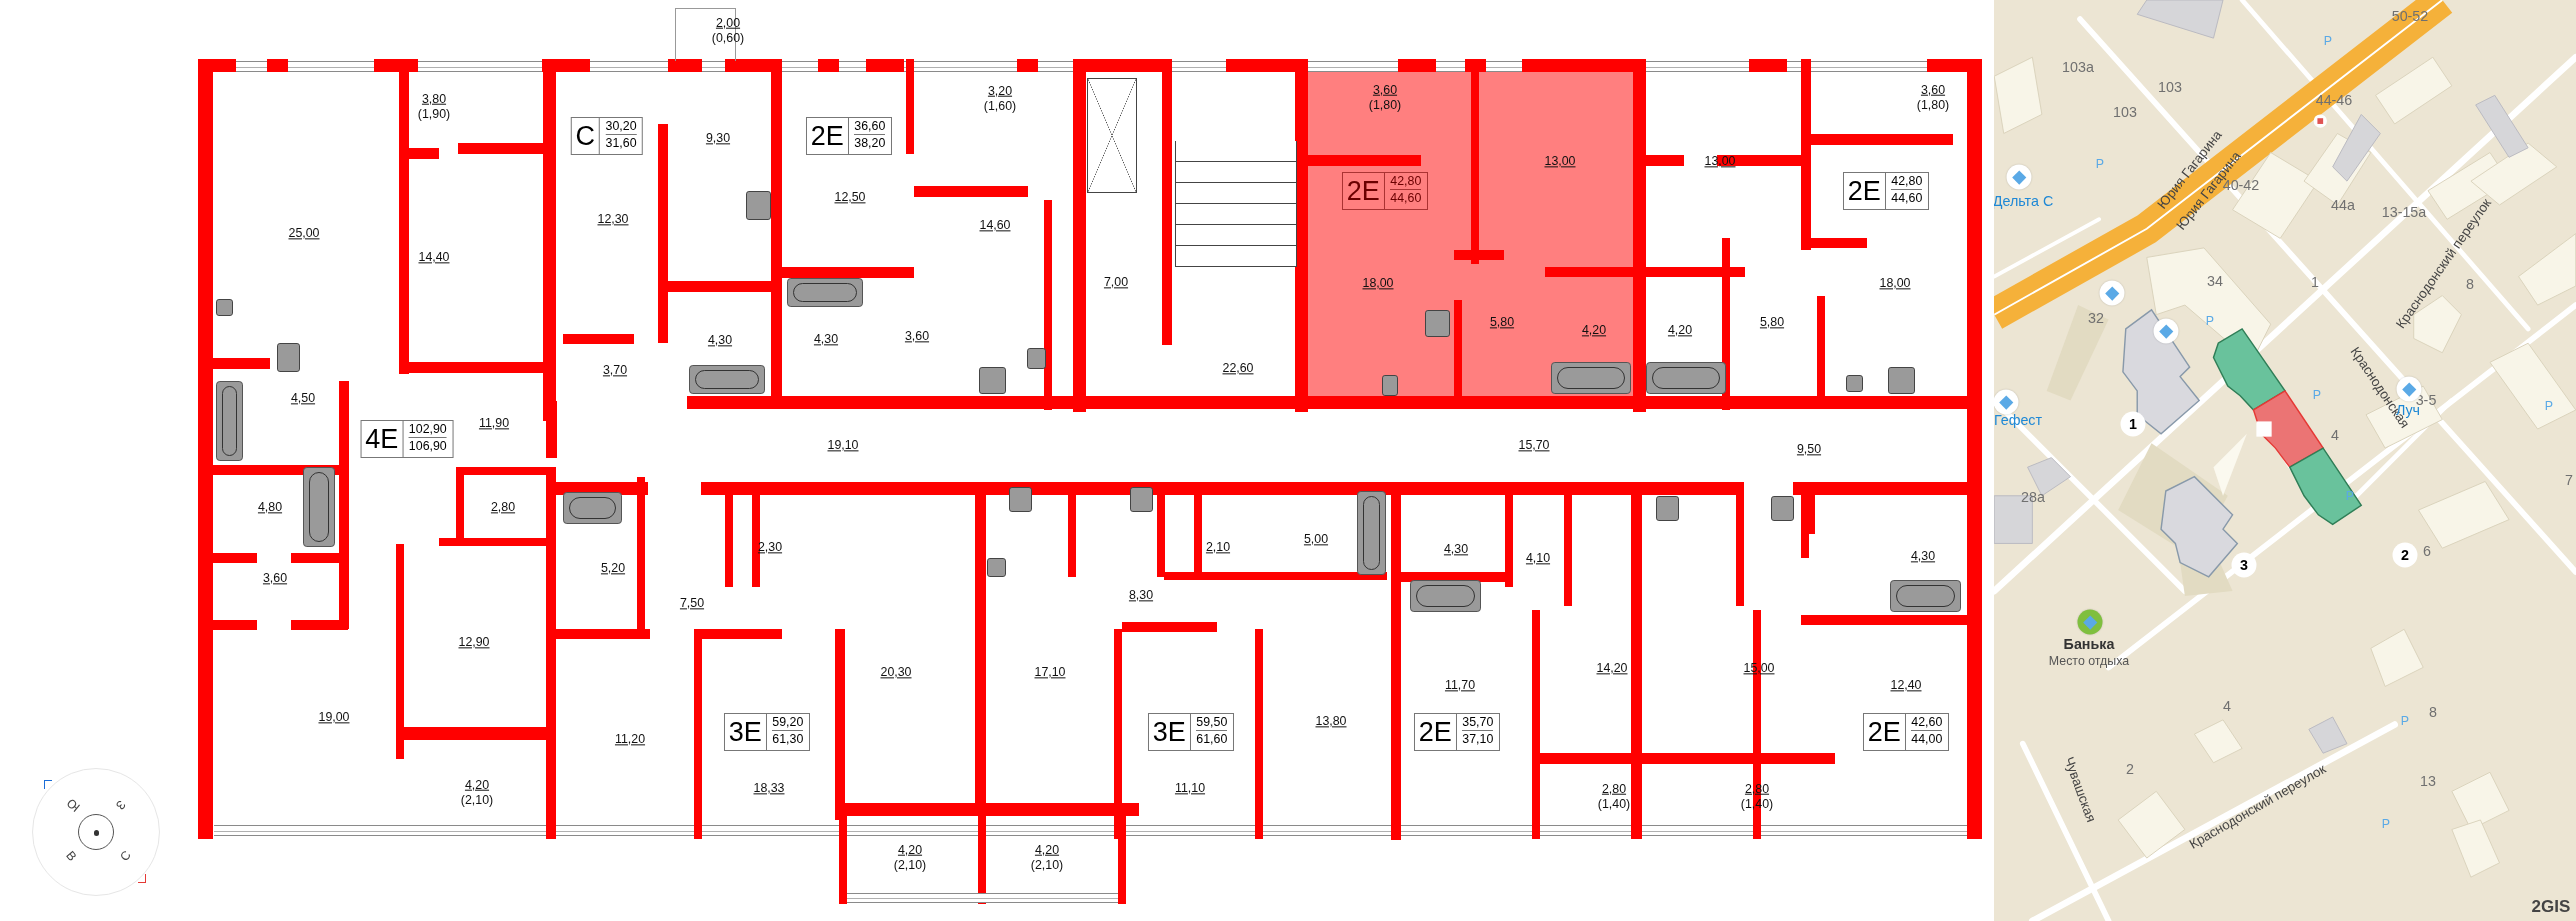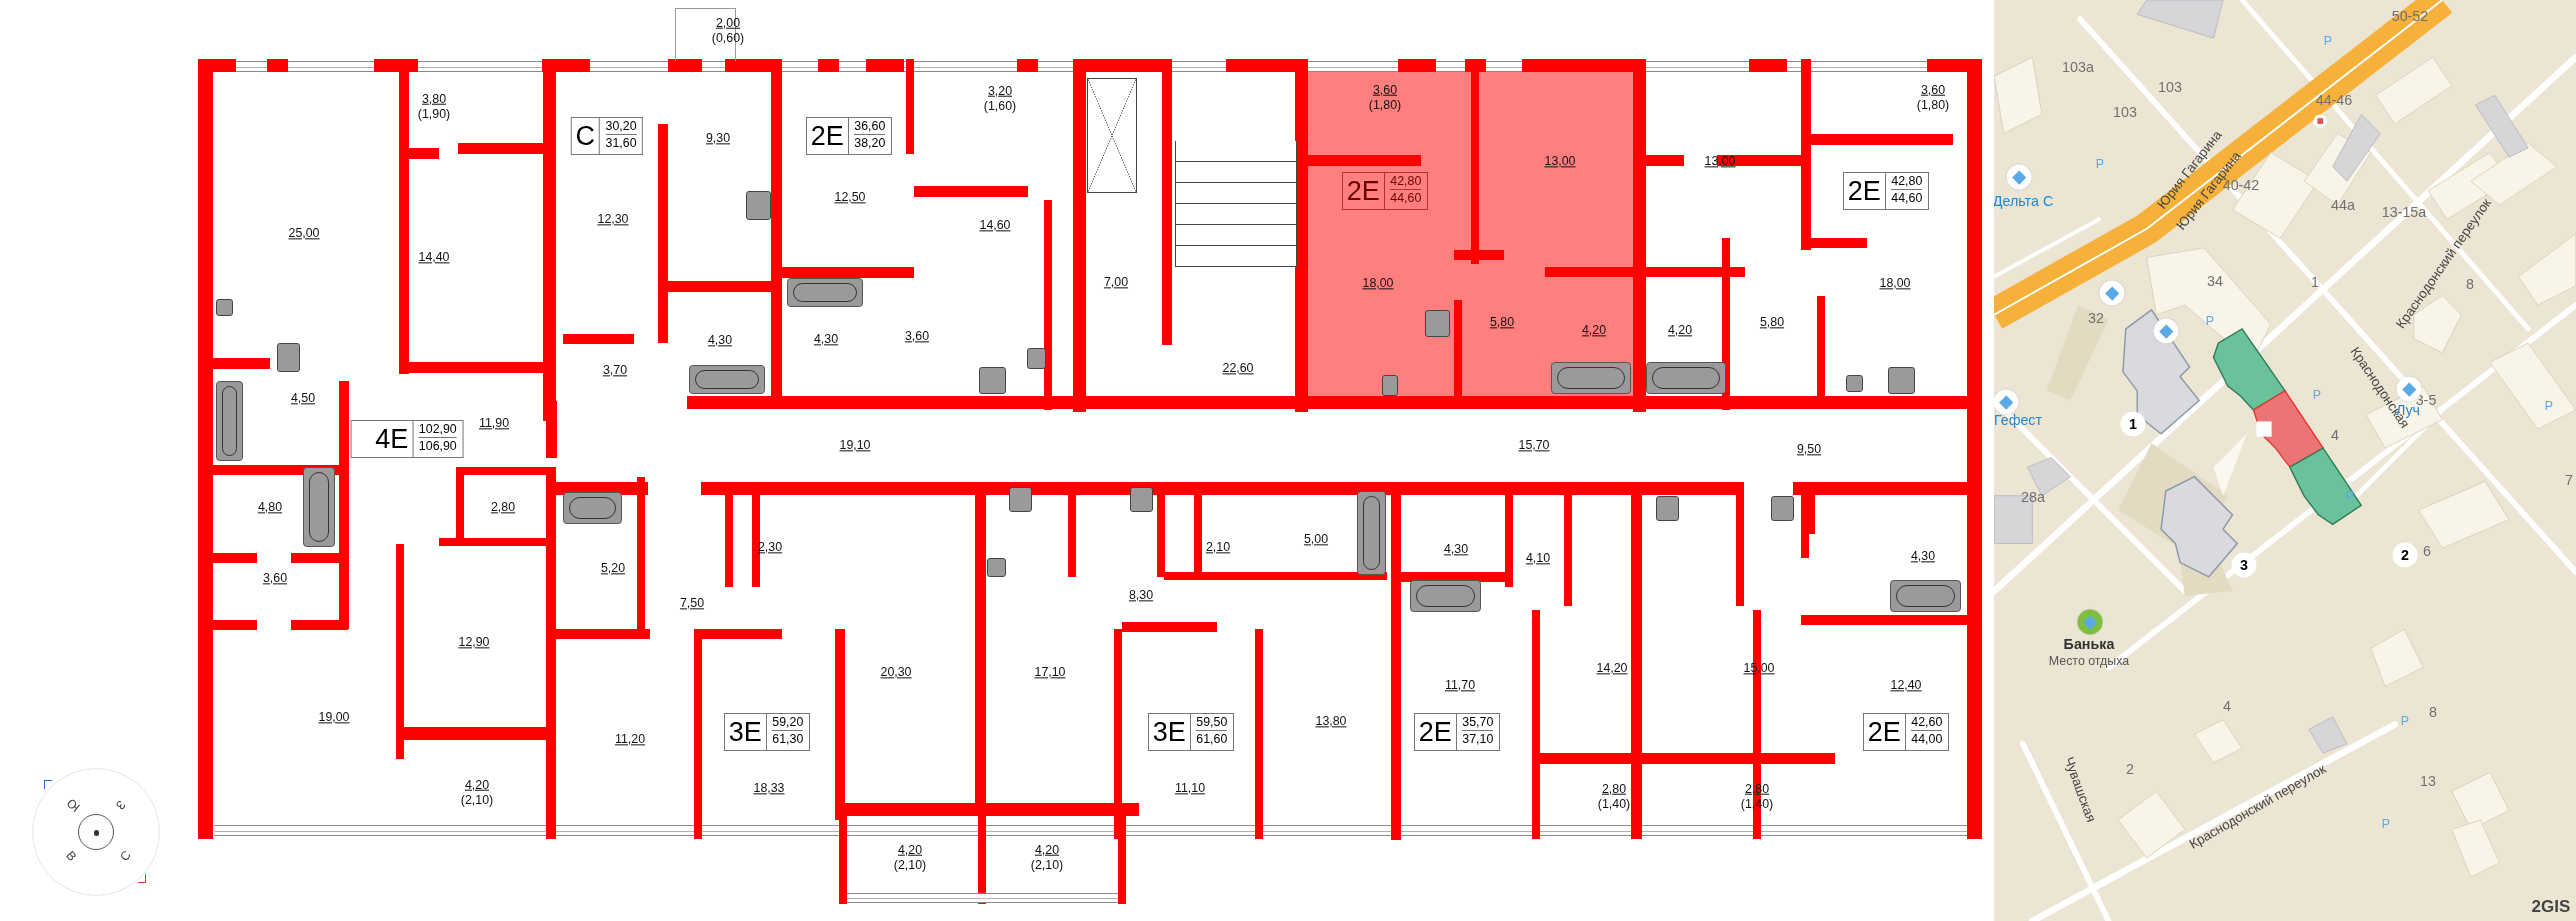--- a/index.html
+++ b/index.html
@@ -210,21 +210,21 @@
         <span>44,60</span>
       </span>
   </div>
   <div class="tag" style="left:1886px;top:191px;">
     <span class="t">2E</span>
     <span class="n">
         <span>42,80</span>
         <span>44,60</span>
       </span>
   </div>
-  <div class="tag" style="left:407px;top:439px;padding-left:20px;">
+  <div class="tag" style="left:407px;top:439px;">
     <span class="t">4E</span>
     <span class="n">
         <span>102,90</span>
         <span>106,90</span>
       </span>
   </div>
   <div class="tag" style="left:767px;top:732px;">
     <span class="t">3E</span>
     <span class="n">
         <span>59,20</span>
@@ -332,21 +332,21 @@
     </div>
   <div class="area" style="left:1895px;top:284px;">
       <div class="v">18,00</div>
     </div>
   <div class="area" style="left:303px;top:399px;">
       <div class="v">4,50</div>
     </div>
   <div class="area" style="left:494px;top:424px;">
       <div class="v">11,90</div>
     </div>
-  <div class="area" style="left:843px;top:446px;margin-left:12px;">
+  <div class="area" style="left:843px;top:446px;">
       <div class="v">19,10</div>
     </div>
   <div class="area" style="left:1534px;top:446px;">
       <div class="v">15,70</div>
     </div>
   <div class="area" style="left:1809px;top:450px;">
       <div class="v">9,50</div>
     </div>
   <div class="area" style="left:270px;top:508px;">
       <div class="v">4,80</div>

